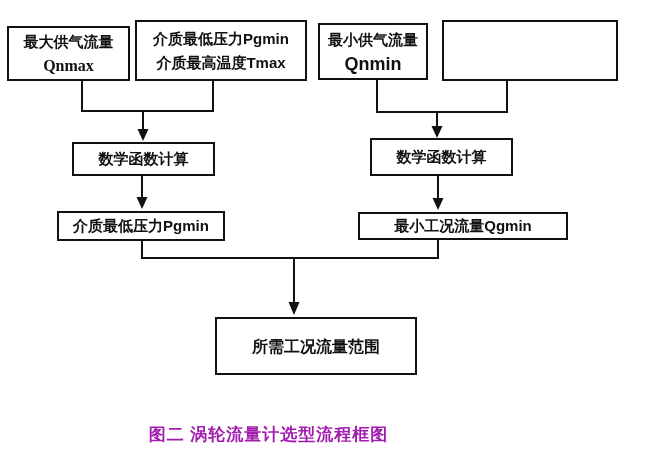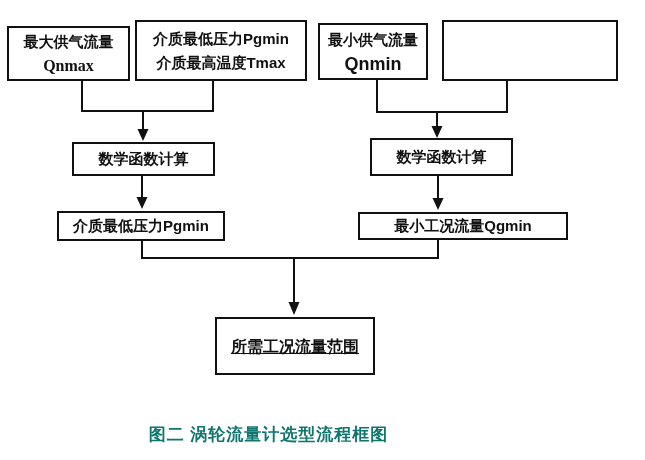--- a/index.html
+++ b/index.html
@@ -46,32 +46,32 @@
     font-size: 18px;
   }
   .node-qnmax      { left: 7px;   top: 26px;  width: 123px; height: 55px; }
   .node-pgmin-tmax { left: 135px; top: 20px;  width: 172px; height: 61px; }
   .node-qnmin      { left: 318px; top: 23px;  width: 110px; height: 57px; }
   .node-pgmax-tmin { left: 442px; top: 20px;  width: 176px; height: 61px; }
   .node-calc-left  { left: 72px;  top: 142px; width: 143px; height: 34px; }
   .node-calc-right { left: 370px; top: 138px; width: 143px; height: 38px; }
   .node-qgmax      { left: 57px;  top: 211px; width: 168px; height: 30px; }
   .node-qgmin      { left: 358px; top: 212px; width: 210px; height: 28px; }
-  .node-range      { left: 215px; top: 317px; width: 160px; height: 58px; line-height: 25px; text-decoration: underline; }
+  .node-range      { left: 215px; top: 317px; width: 202px; height: 58px; line-height: 25px; }
   .node-range .cjk-line { font-size: 16px; }
   .caption {
     position: absolute;
     left: 0;
     top: 423px;
     width: 537px;
     text-align: center;
     font-weight: bold;
     font-size: 17px;
     letter-spacing: 1px;
-    color: #0f766e;
+    color: #a21caf;
   }
 </style>
 </head>
 <body>
 
 <div class="stage">
 
   <svg class="wires" viewBox="0 0 645 460" xmlns="http://www.w3.org/2000/svg">
     <g stroke="#111111" stroke-width="2" fill="none">
 

